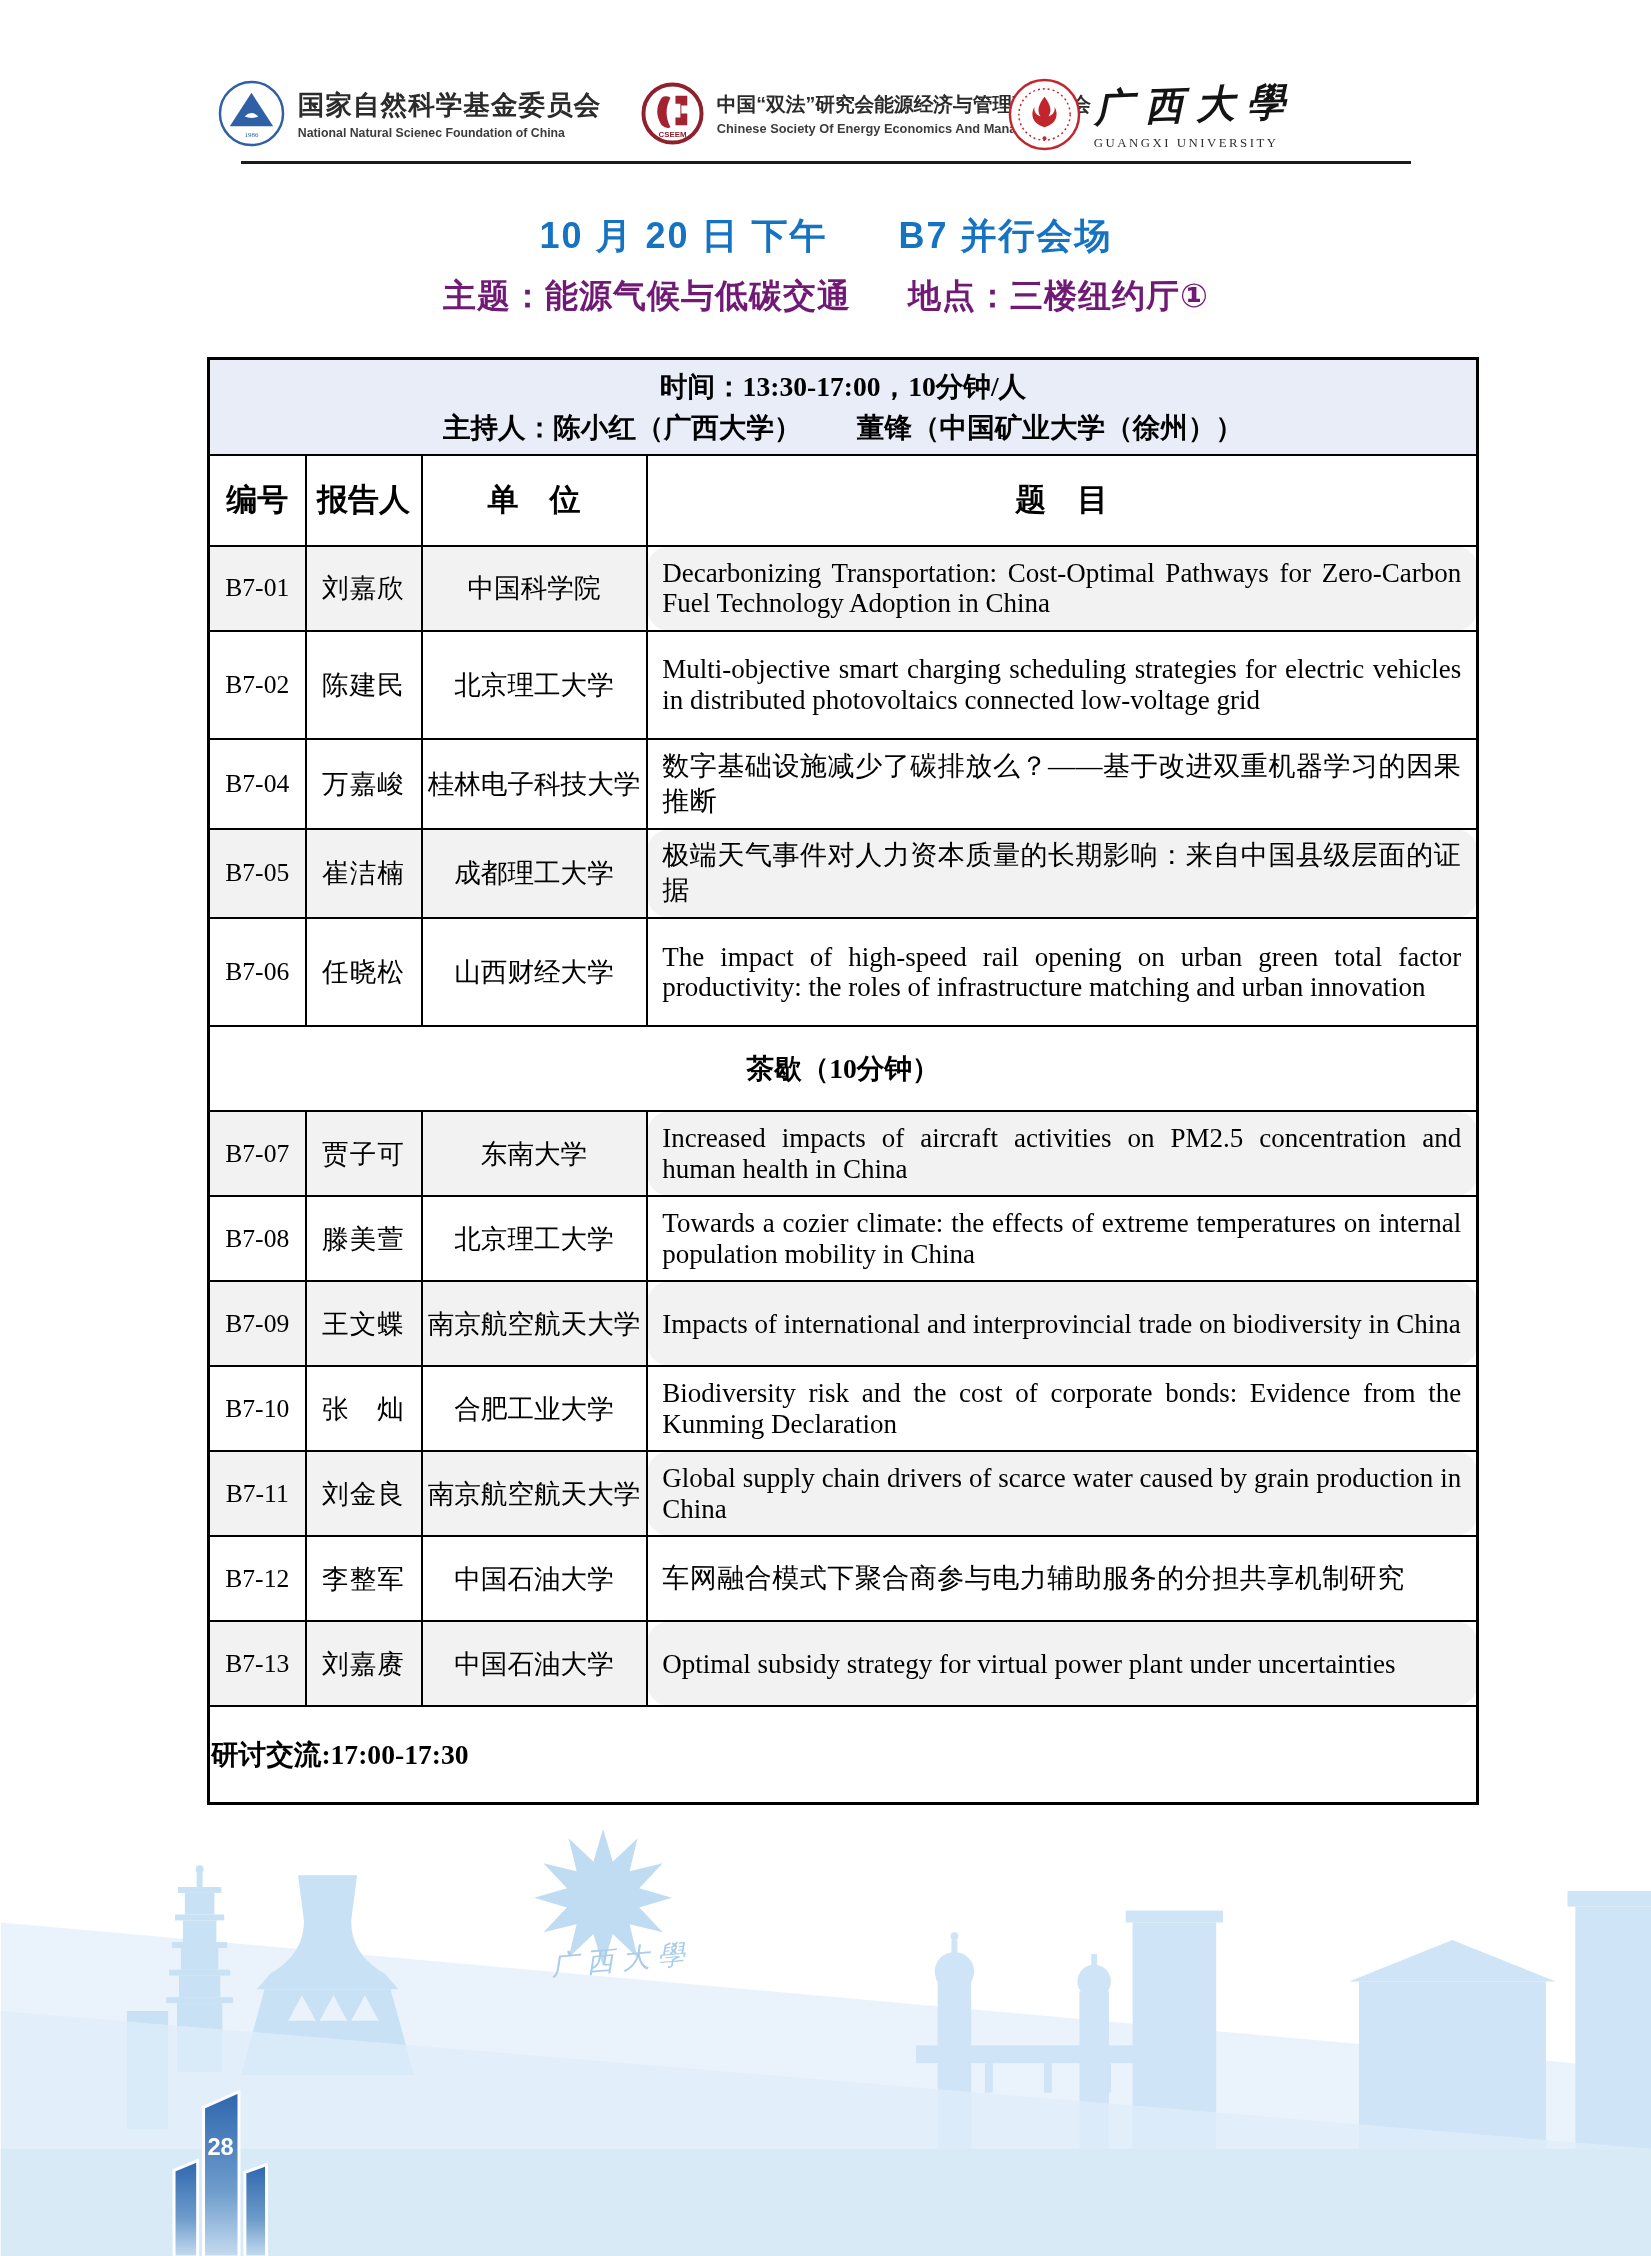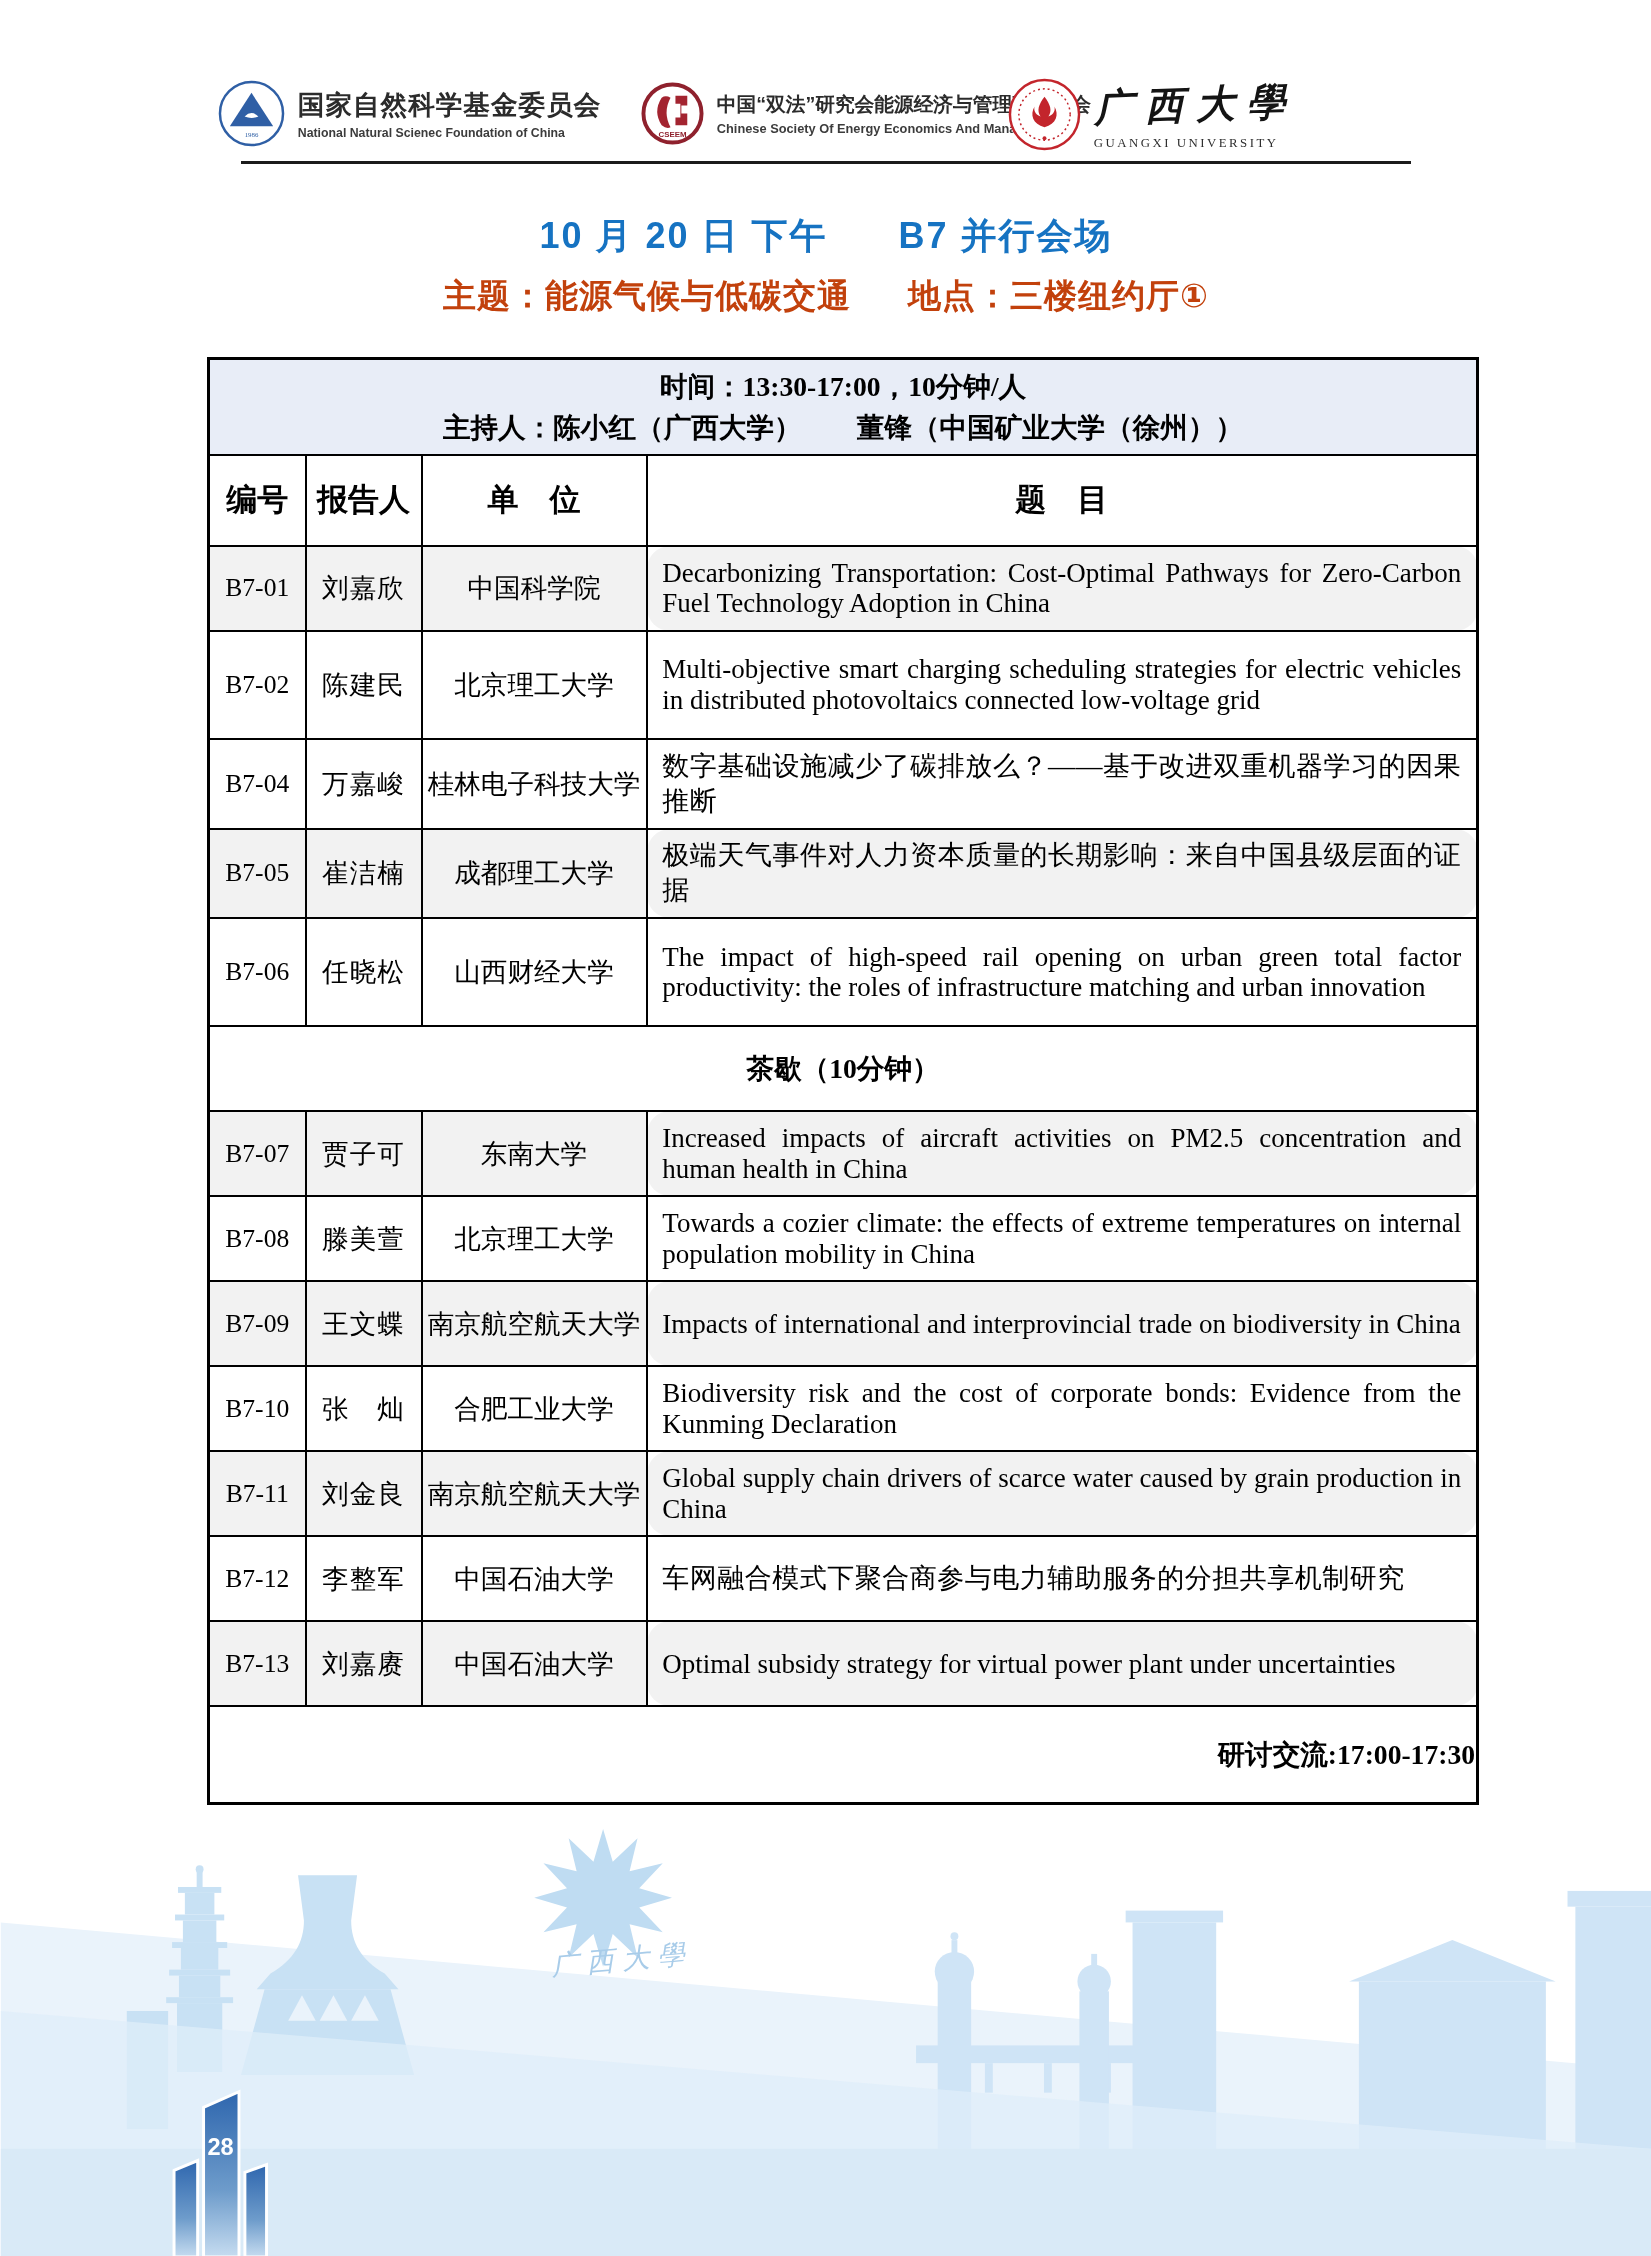--- a/index.html
+++ b/index.html
@@ -37,21 +37,21 @@
 
   
   .title-row{
     position:absolute;left:0;top:212px;width:1652px;display:flex;justify-content:center;gap:71px;
     font-family:"Liberation Sans","DejaVu Sans",sans-serif;font-weight:bold;font-size:36px;
     color:#1673c2;z-index:2;letter-spacing:2px;
   }
   .subtitle-row{
     position:absolute;left:0;top:274px;width:1652px;display:flex;justify-content:center;gap:57px;
     font-family:"Liberation Sans","DejaVu Sans",sans-serif;font-weight:bold;font-size:33px;
-    color:#c2410c;z-index:2;letter-spacing:1px;
+    color:#701a75;z-index:2;letter-spacing:1px;
   }
 
   
   .table-wrap{position:absolute;left:207px;top:357px;z-index:2;}
   table.program{border-collapse:collapse;table-layout:fixed;width:1269px;background:transparent;
     border:3px solid #000;}
   table.program td,table.program th{border:2px solid #000;vertical-align:middle;}
   tr.band td{
     background:#e8edf7;text-align:center;font-weight:bold;font-size:27.6px;line-height:41px;
     padding:5.9px 9.9px;height:79px;
@@ -60,21 +60,21 @@
   td.c-id{text-align:center;font-size:25.6px;background:#fff;}
   td.c-sp{text-align:center;font-size:26.6px;letter-spacing:1px;background:#fff;}
   td.c-af{text-align:center;font-size:26.6px;background:#fff;}
   td.c-ti{
     text-align:justify;font-size:27px;line-height:30.5px;padding:8.9px 14.8px;background:#fff;border-radius:23px;
   }
   tr.cn td.c-ti{line-height:35px;letter-spacing:0.5px;}
   tr.shade td{background:#f2f2f2;}
   tr.r2{height:85px;} tr.r3{height:108px;}
   tr.break-row td{background:#ffffff;text-align:center;font-weight:bold;font-size:27.6px;height:81px;}
-  tr.close-row td{background:transparent;text-align:right;font-weight:bold;font-size:27.6px;height:93px;}
+  tr.close-row td{background:transparent;text-align:left;font-weight:bold;font-size:27.6px;height:93px;}
 </style>
 </head>
 <body>
 
 <div class="page">
 
   <svg class="watermark" viewBox="0 0 1677 440" xmlns="http://www.w3.org/2000/svg">
     <defs>
       <linearGradient id="towerGrad" x1="0" y1="0" x2="0" y2="1">
         <stop offset="0" stop-color="#2e66ae"></stop>

